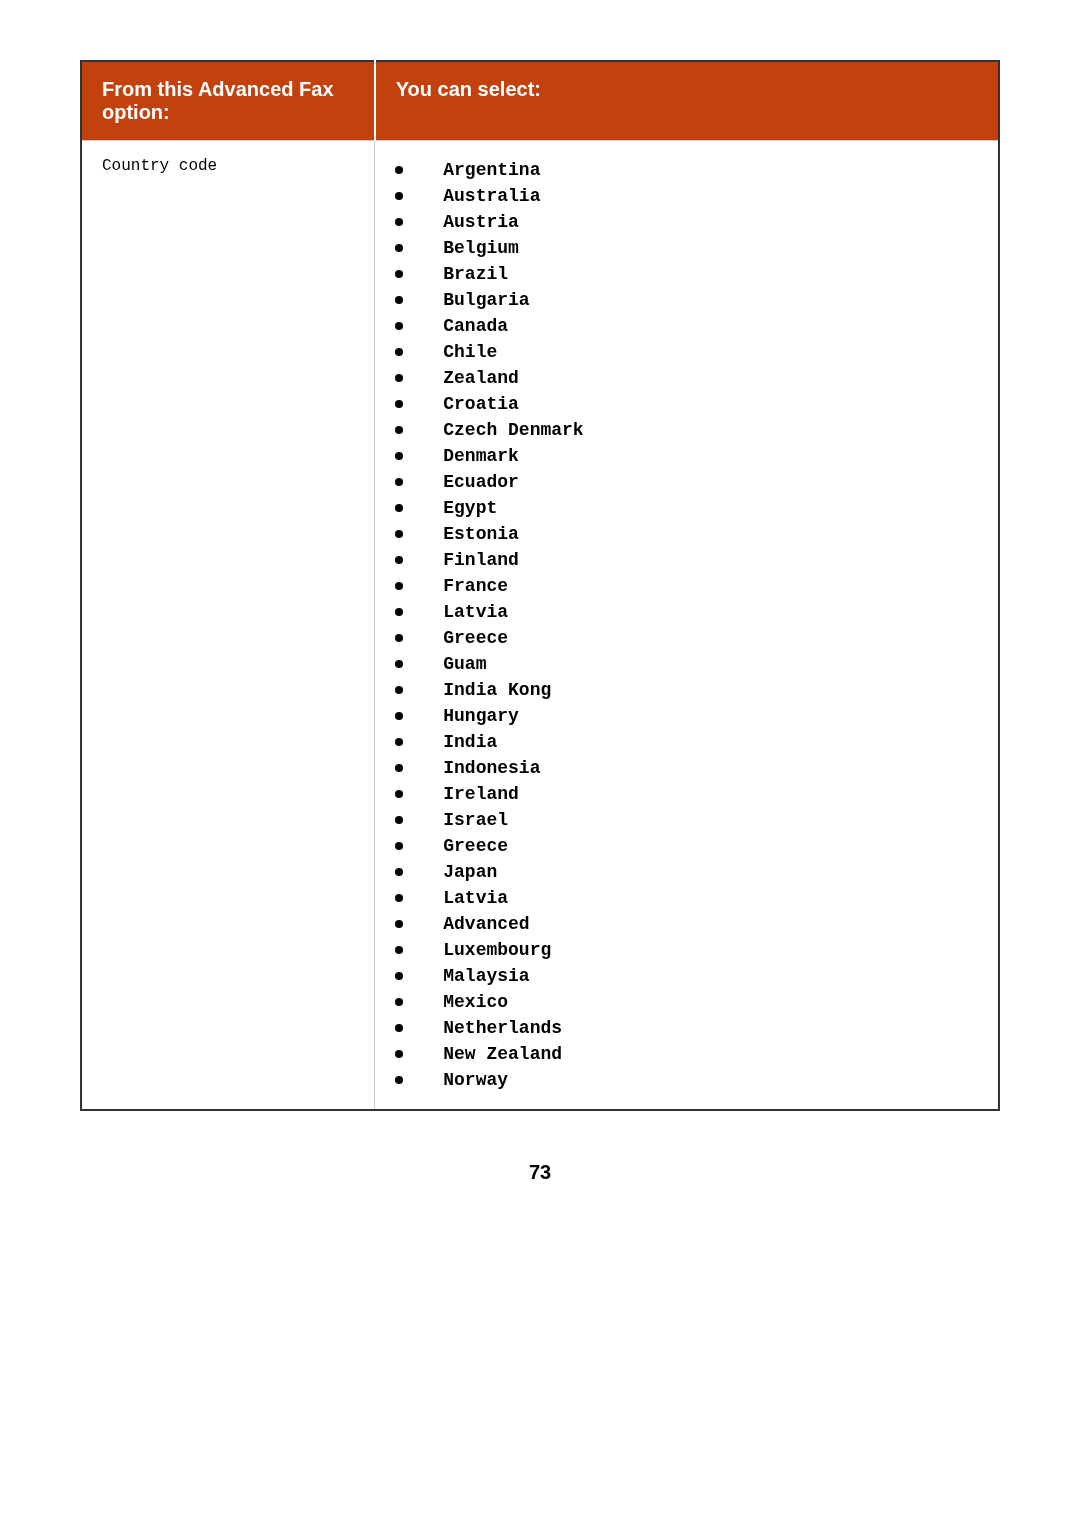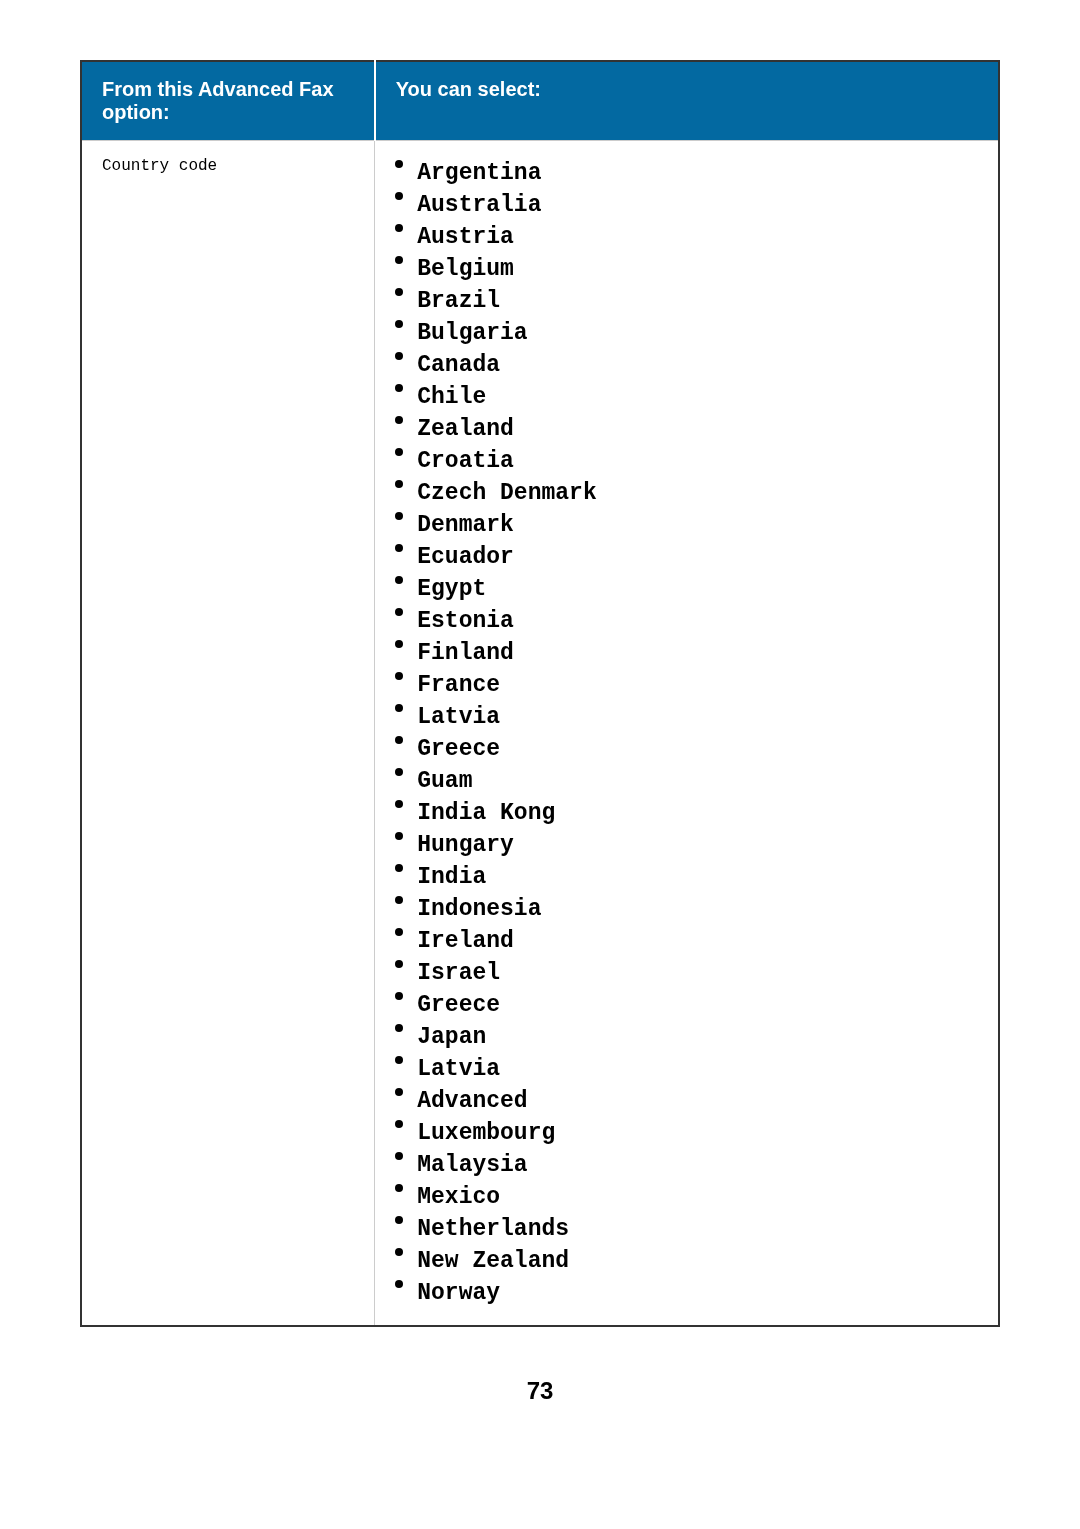--- a/index.html
+++ b/index.html
@@ -24,21 +24,21 @@
       border: 2px solid #333;
       border-collapse: collapse;
     }
 
     table {
       width: 100%;
       border-collapse: collapse;
     }
 
     thead tr {
-      background-color: #0369a1;
+      background-color: #c2410c;
     }
 
     thead th {
       color: #ffffff;
       font-weight: bold;
       font-size: 20px;
       padding: 16px 20px;
       text-align: left;
       vertical-align: top;
       font-family: Arial, sans-serif;
@@ -72,39 +72,41 @@
     }
 
     .country-list {
       list-style: none;
       padding: 0;
       margin: 0;
     }
 
     .country-list li {
       font-family: 'Courier New', Courier, monospace;
-      font-size: 23px;
+      font-size: 18px;
       font-weight: bold;
       color: #000000;
       padding: 3px 0;
       display: flex;
+      align-items: center;
+      gap: 26px;
     }
 
     .bullet {
       display: inline-block;
       width: 8px;
       height: 8px;
       background-color: #000000;
       border-radius: 50%;
       margin-right: 14px;
       flex-shrink: 0;
     }
 
     .page-number {
-      font-size: 24px;
+      font-size: 20px;
       font-weight: bold;
       font-family: Arial, sans-serif;
       color: #000000;
       margin-top: 50px;
     }
   </style>
 </head>
 <body>
 
 <table class="table-container">

